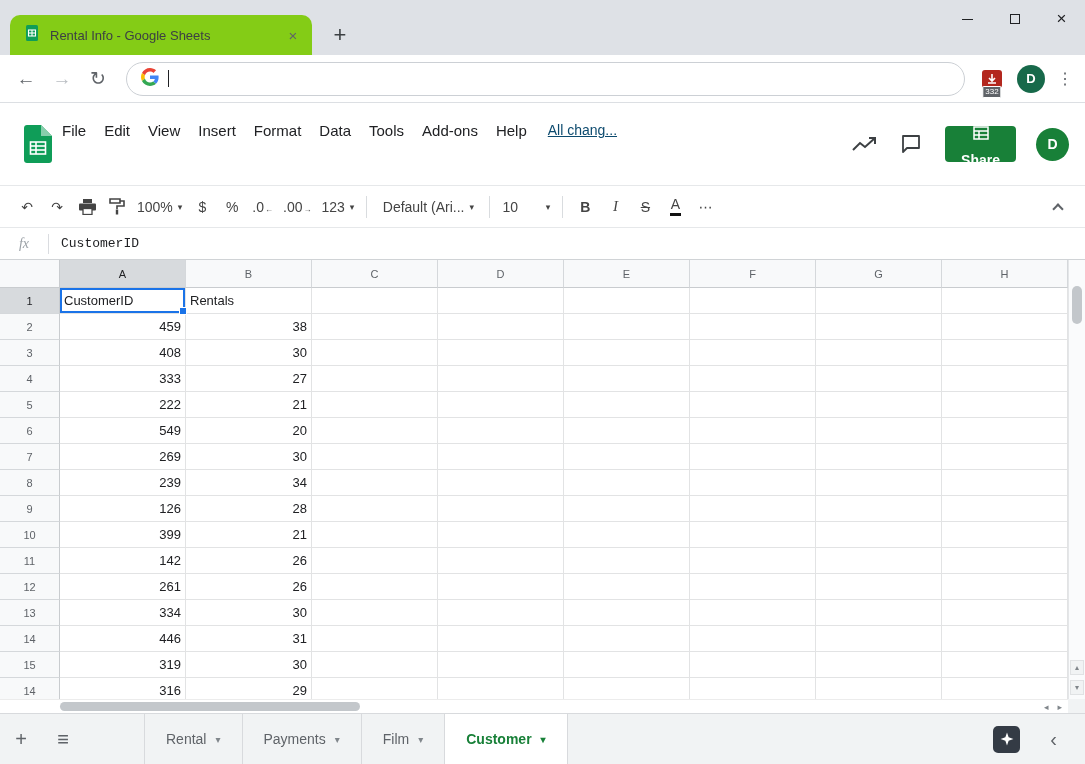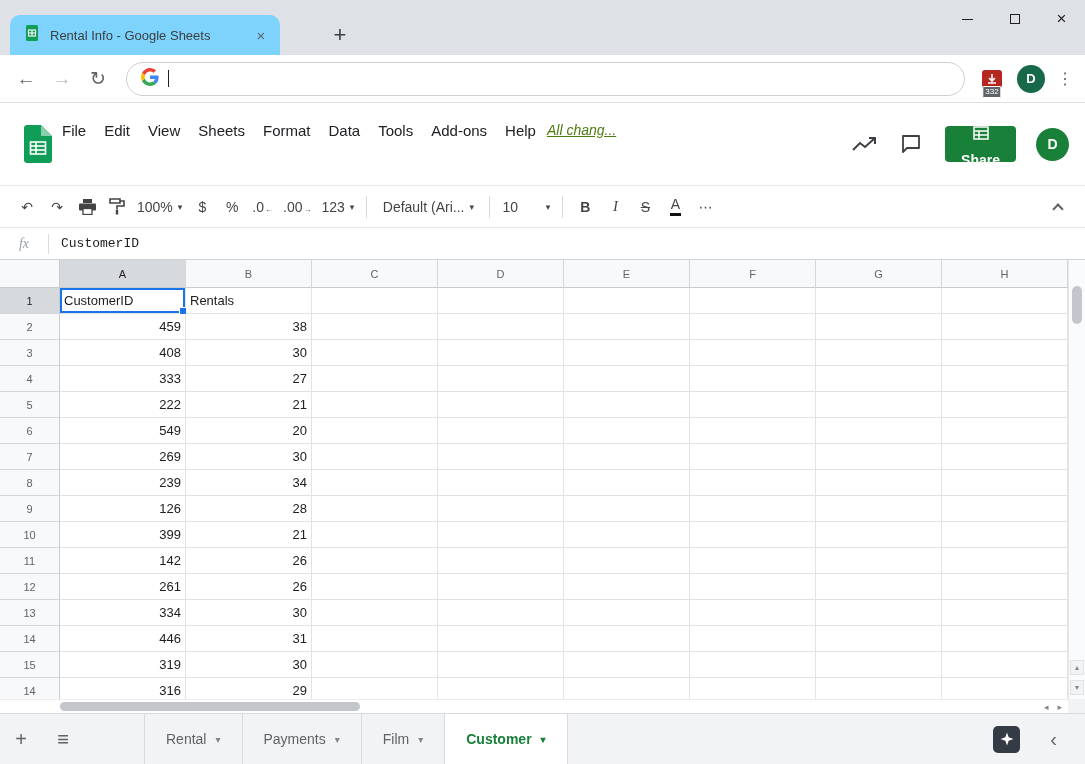--- a/index.html
+++ b/index.html
@@ -1,22 +1,22 @@
 <!DOCTYPE html>
 <html><head>
 <meta charset="utf-8">
 <style>
   * { margin:0; padding:0; box-sizing:border-box; }
   html,body { width:1085px; height:764px; overflow:hidden; background:#fff;
               font-family:"Liberation Sans",sans-serif; }
 
   
   .tabstrip { position:relative; height:55px; background:#dee1e6; }
-  .browser-tab { position:absolute; left:10px; bottom:0; width:270px; height:40px;
-    background:#7dd3fc; border-radius:10px 10px 0 0; display:flex; align-items:center;
+  .browser-tab { position:absolute; left:10px; bottom:0; width:302px; height:40px;
+    background:#84cc16; border-radius:10px 10px 0 0; display:flex; align-items:center;
     padding:0 10px 0 14px; }
   .tab-title { flex:1; font-size:13px; color:#3c4043; margin-left:10px;
     white-space:nowrap; overflow:hidden; }
   .tab-close { color:#5f6368; font-size:15px; width:18px; text-align:center; }
   .new-tab { position:absolute; left:326px; bottom:6px; width:28px; height:28px;
     display:flex; align-items:center; justify-content:center; font-size:22px; color:#3c4043; }
   .win-controls { position:absolute; right:0; top:0; display:flex; }
   .win-btn { width:47px; height:38px; display:flex; align-items:center;
     justify-content:center; font-size:17px; color:#202124; }
   .min-line { width:11px; height:1px; background:#202124; display:inline-block; }
@@ -46,22 +46,22 @@
   
   .app-header { height:82px; background:#fff; display:flex; padding:0 16px 0 14px; }
   .file-logo { width:48px; display:flex; align-items:center; justify-content:center; }
   .header-main { flex:1; padding-top:12px; min-width:0; }
   .title-row { display:flex; align-items:center; height:30px; }
   .doc-title { font-size:18px; color:#202124; }
   .star-icon { margin-left:15px; font-size:17px; color:#5f6368; }
   .folder-wrap { margin-left:13px; display:flex; align-items:center; }
   .menu-bar { display:flex; align-items:center; height:30px; margin-left:-9px; }
   .menu-item { padding:0 9px; font-size:15px; color:#202124; white-space:nowrap; }
-  .all-changes { margin-left:2px; font-size:14px; color:#4d7c0f;
-    text-decoration:underline; white-space:nowrap;font-style:italic; }
+  .all-changes { margin-left:12px; font-size:14px; color:#0c4a6e;
+    text-decoration:underline; white-space:nowrap; }
   .header-right { display:flex; align-items:center; gap:10px; }
   .hr-icon { width:36px; height:36px; display:flex; align-items:center; justify-content:center; }
   .share-btn { display:flex; align-items:center; gap:9px; background:#188038; color:#fff;
     height:36px; padding:0 16px; border-radius:4px; font-size:14px; font-weight:bold; margin-left:6px;flex-direction:column; }
   .hdr-avatar { width:33px; height:33px; border-radius:50%; background:#188038; color:#fff;
     font-size:14px; font-weight:bold; display:flex; align-items:center;
     justify-content:center; margin-left:10px; }
 
   
   .toolbar { height:42px; display:flex; align-items:center; padding:0 12px;
@@ -210,21 +210,21 @@
       <line x1="6.5" y1="21" x2="21.5" y2="21" stroke="#fff" stroke-width="1.6"></line>
       <line x1="6.5" y1="25" x2="21.5" y2="25" stroke="#fff" stroke-width="1.6"></line>
       <line x1="12" y1="17" x2="12" y2="29" stroke="#fff" stroke-width="1.6"></line>
     </svg>
   </div>
   <div class="header-main">
     <div class="menu-bar">
         <span class="menu-item">File</span>
         <span class="menu-item">Edit</span>
         <span class="menu-item">View</span>
-        <span class="menu-item">Sheets</span>
+        <span class="menu-item">Insert</span>
         <span class="menu-item">Format</span>
         <span class="menu-item">Data</span>
         <span class="menu-item">Tools</span>
         <span class="menu-item">Add-ons</span>
         <span class="menu-item">Help</span>
         <span class="all-changes">All chang...</span>
       </div>
   </div>
   <div class="header-right">
     <span class="hr-icon">

